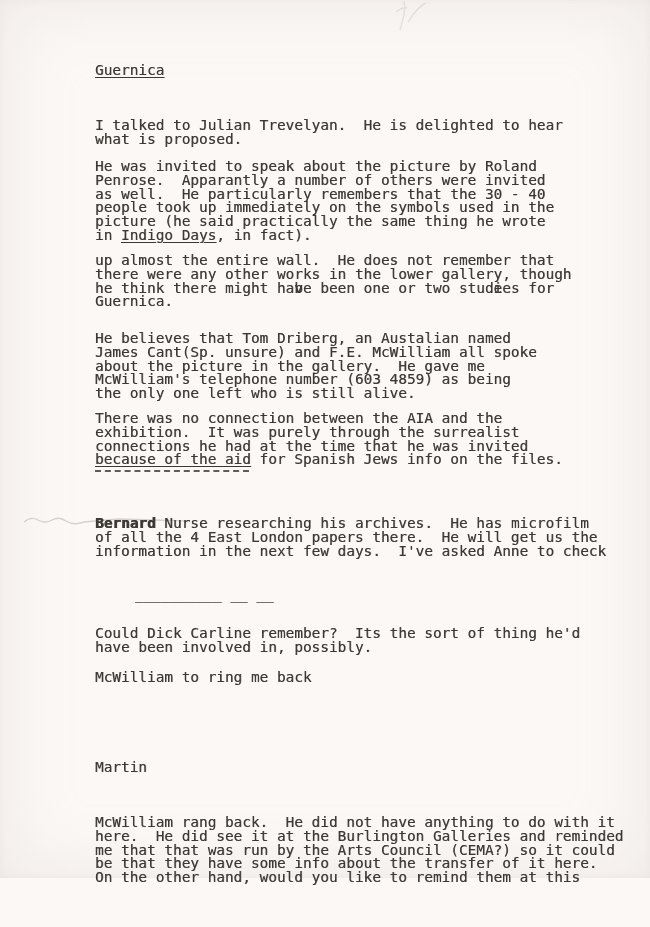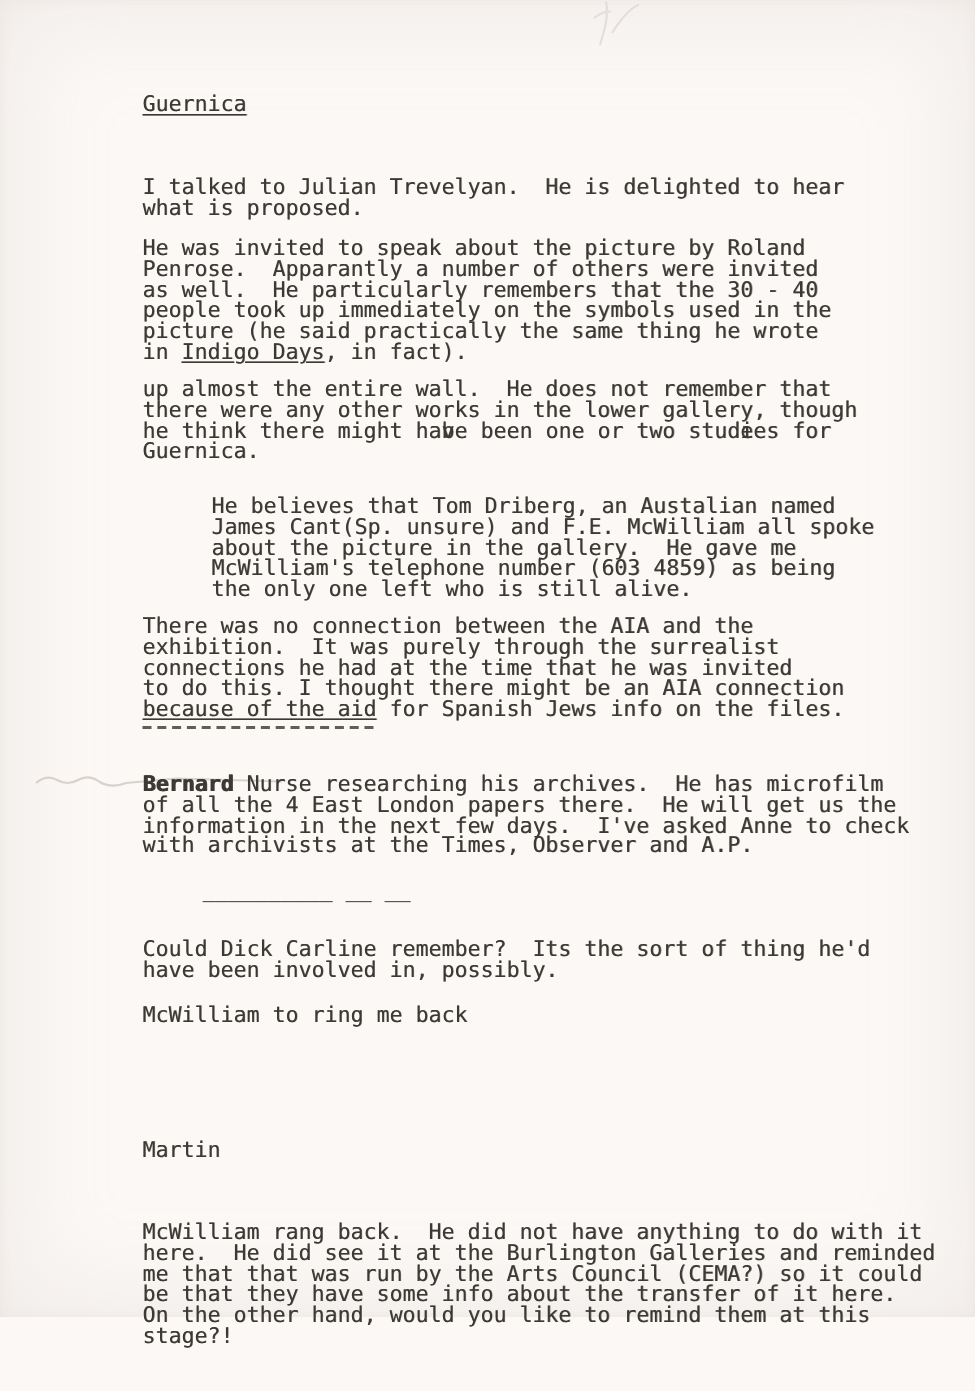--- a/index.html
+++ b/index.html
@@ -79,41 +79,39 @@
     <div class="line"><span>in </span><span class="u">Indigo Days</span><span>, in fact).</span></div>
   </div>
 
   <div class="block" style="top:254px;">
     <div class="line">up almost the entire wall.  He does not remember that</div>
     <div class="line">there were any other works in the lower gallery, though</div>
     <div class="line"><span>he think there might ha</span><span class="ot"><span class="ot-base">b</span><span class="ot-top">v</span></span><span>e been one or two stud</span><span class="ot"><span class="ot-base">e</span><span class="ot-top">i</span></span><span>es for</span></div>
     <div class="line">Guernica.</div>
   </div>
 
-  <div class="block" style="top:332px;margin-left:46px;">
+  <div class="block" style="top:332px;">
     <div class="line">He believes that Tom Driberg, an Austalian named</div>
     <div class="line">James Cant(Sp. unsure) and F.E. McWilliam all spoke</div>
     <div class="line">about the picture in the gallery.  He gave me</div>
     <div class="line">McWilliam's telephone number (603 4859) as being</div>
     <div class="line">the only one left who is still alive.</div>
   </div>
 
   <div class="block" style="top:412px;">
     <div class="line">There was no connection between the AIA and the</div>
     <div class="line">exhibition.  It was purely through the surrealist</div>
     <div class="line">connections he had at the time that he was invited</div>
-    <div class="line">to do this. I thought there might be an AIA connection</div>
     <div class="line"><span class="dash-u">because of the aid</span><span> for Spanish Jews info on the files.</span></div>
   </div>
 
   <div class="block" style="top:517px;">
     <div class="line"><span class="bold">Bernard</span><span> Nurse researching his archives.  He has microfilm</span></div>
     <div class="line">of all the 4 East London papers there.  He will get us the</div>
     <div class="line">information in the next few days.  I've asked Anne to check</div>
-    <div class="line">with archivists at the Times, Observer and A.P.</div>
   </div>
 
   <div class="block divider" style="top:588px;">
     <div class="line">__________ __ __</div>
   </div>
 
   <div class="block" style="top:671px;">
     <div class="line">McWilliam to ring me back</div>
   </div>
 
@@ -125,16 +123,15 @@
   <div class="block" style="top:761px;">
     <div class="line">Martin</div>
   </div>
 
   <div class="block" style="top:816px;">
     <div class="line">McWilliam rang back.  He did not have anything to do with it</div>
     <div class="line">here.  He did see it at the Burlington Galleries and reminded</div>
     <div class="line">me that that was run by the Arts Council (CEMA?) so it could</div>
     <div class="line">be that they have some info about the transfer of it here.</div>
     <div class="line">On the other hand, would you like to remind them at this</div>
-    <div class="line">stage?!</div>
   </div>
 
 </div>
 
 </body></html>

